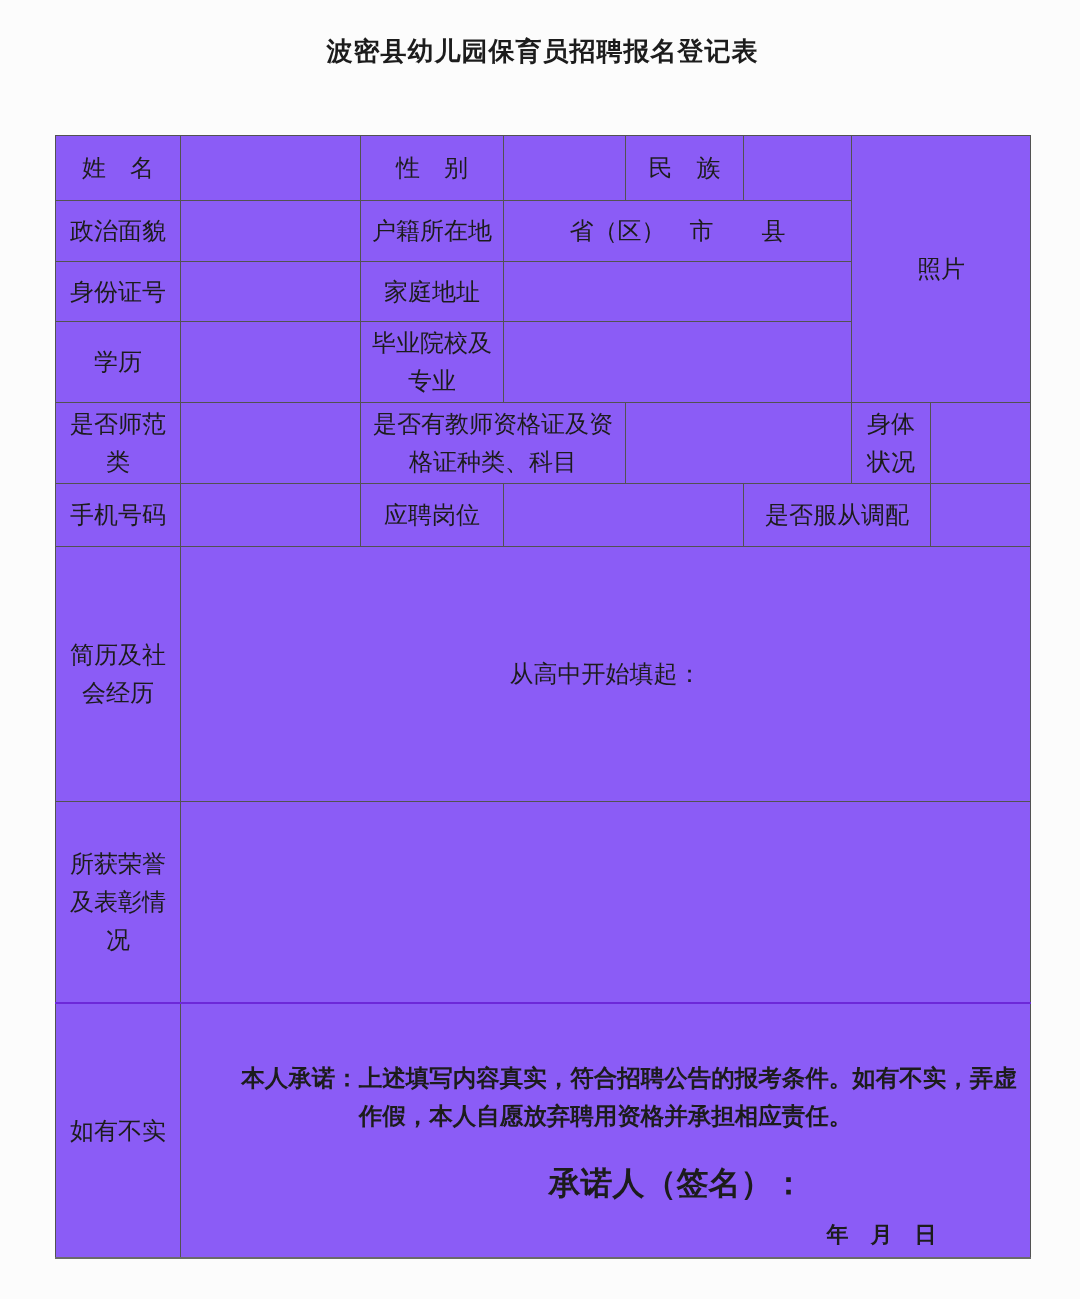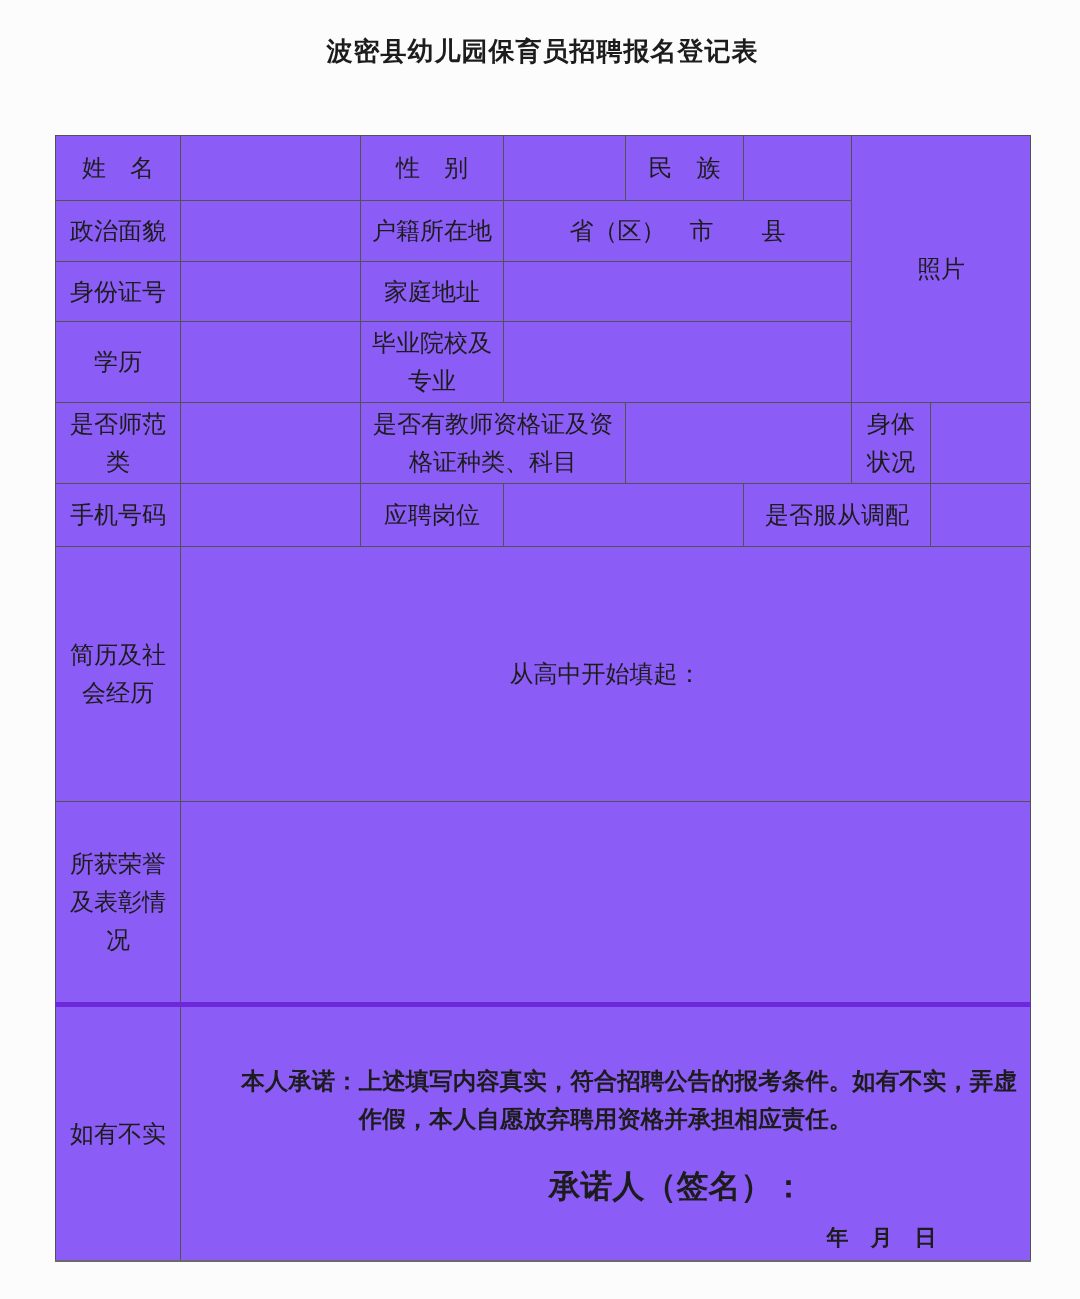--- a/index.html
+++ b/index.html
@@ -39,21 +39,21 @@
     word-break:break-all;
   }
   tr.r1 td{height:60px;}
   tr.r2 td{height:56px;margin-top:32px;}
   tr.r3 td{height:55px;}
   tr.r4 td{height:71px;}
   tr.r5 td{height:71px;}
   tr.r6 td{height:58px;}
   tr.r7 td{height:250px;}
   tr.r8 td{height:196px;text-align:center;}
-  tr.r9 td{height:249px;border-top:5px solid #6d28d9;}
+  tr.r9 td{height:249px;border-top:2px solid #6d28d9;}
   table.reg-table{border-bottom:2px solid #6a6a6a;}
   td.content-top{
     text-align:left;
     vertical-align:top;
     padding:4px 8px;
     margin-top:36px;
   }
   td.pledge-cell{
     text-align:left;
     vertical-align:top;

